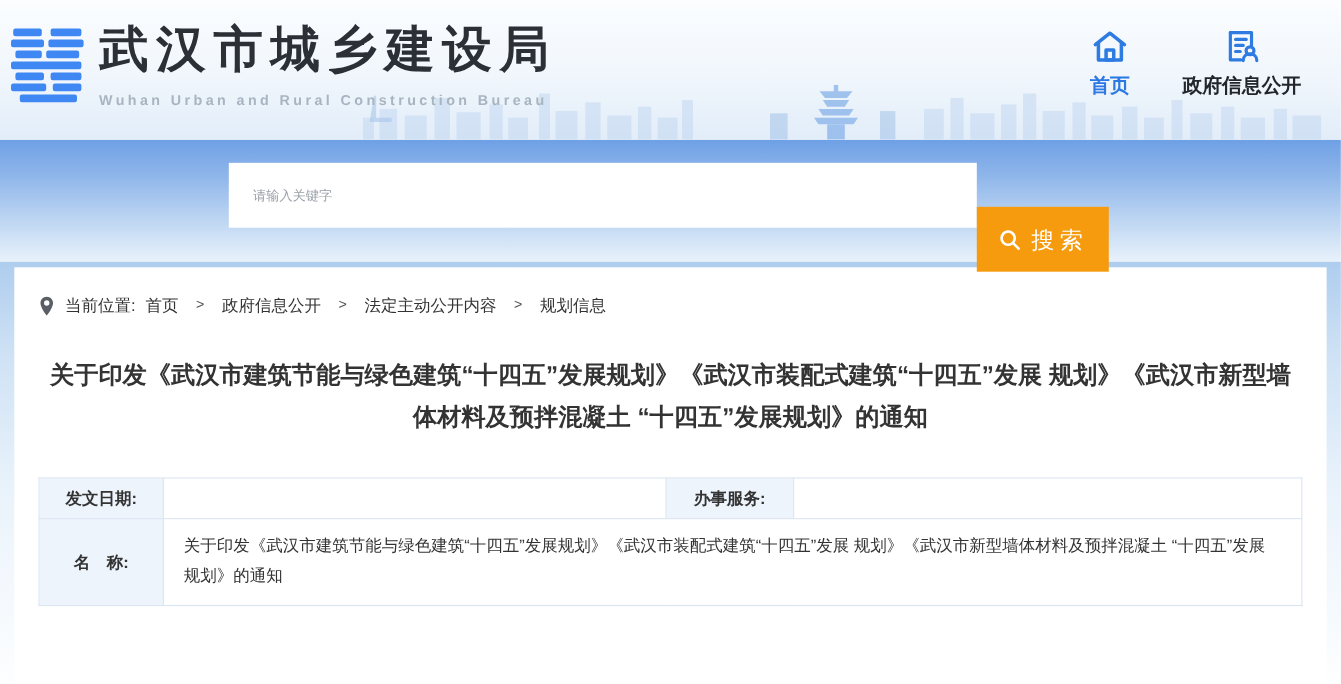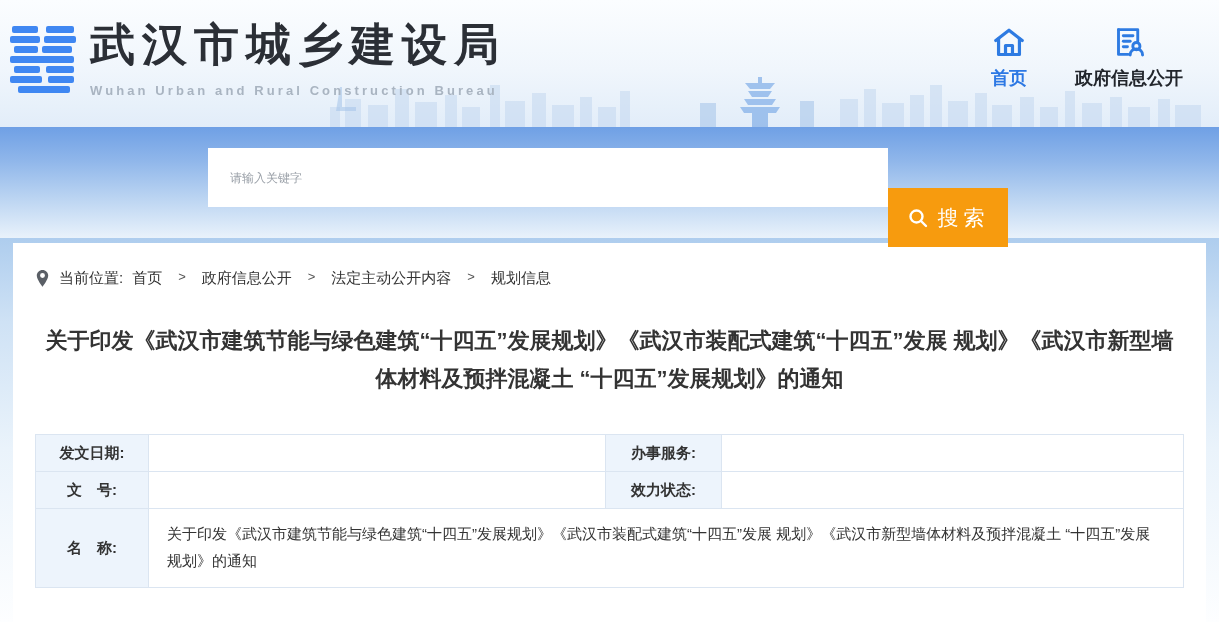--- a/index.html
+++ b/index.html
@@ -226,26 +226,20 @@
             <col>
           </colgroup>
         <tbody>
           <tr>
             <td class="lbl">发文日期:</td>
             <td class="val"></td>
             <td class="lbl">办事服务:</td>
             <td class="val"></td>
           </tr>
           <tr>
-            <td class="lbl">文　号:</td>
-            <td class="val"></td>
-            <td class="lbl">效力状态:</td>
-            <td class="val"></td>
-          </tr>
-          <tr>
             <td class="lbl">名　称:</td>
             <td class="val name-val" colspan="3">关于印发《武汉市建筑节能与绿色建筑“十四五”发展规划》《武汉市装配式建筑“十四五”发展 规划》《武汉市新型墙体材料及预拌混凝土 “十四五”发展规划》的通知</td>
           </tr>
         </tbody>
       </table>
 
     </div>
   </div>
 </div>
 

